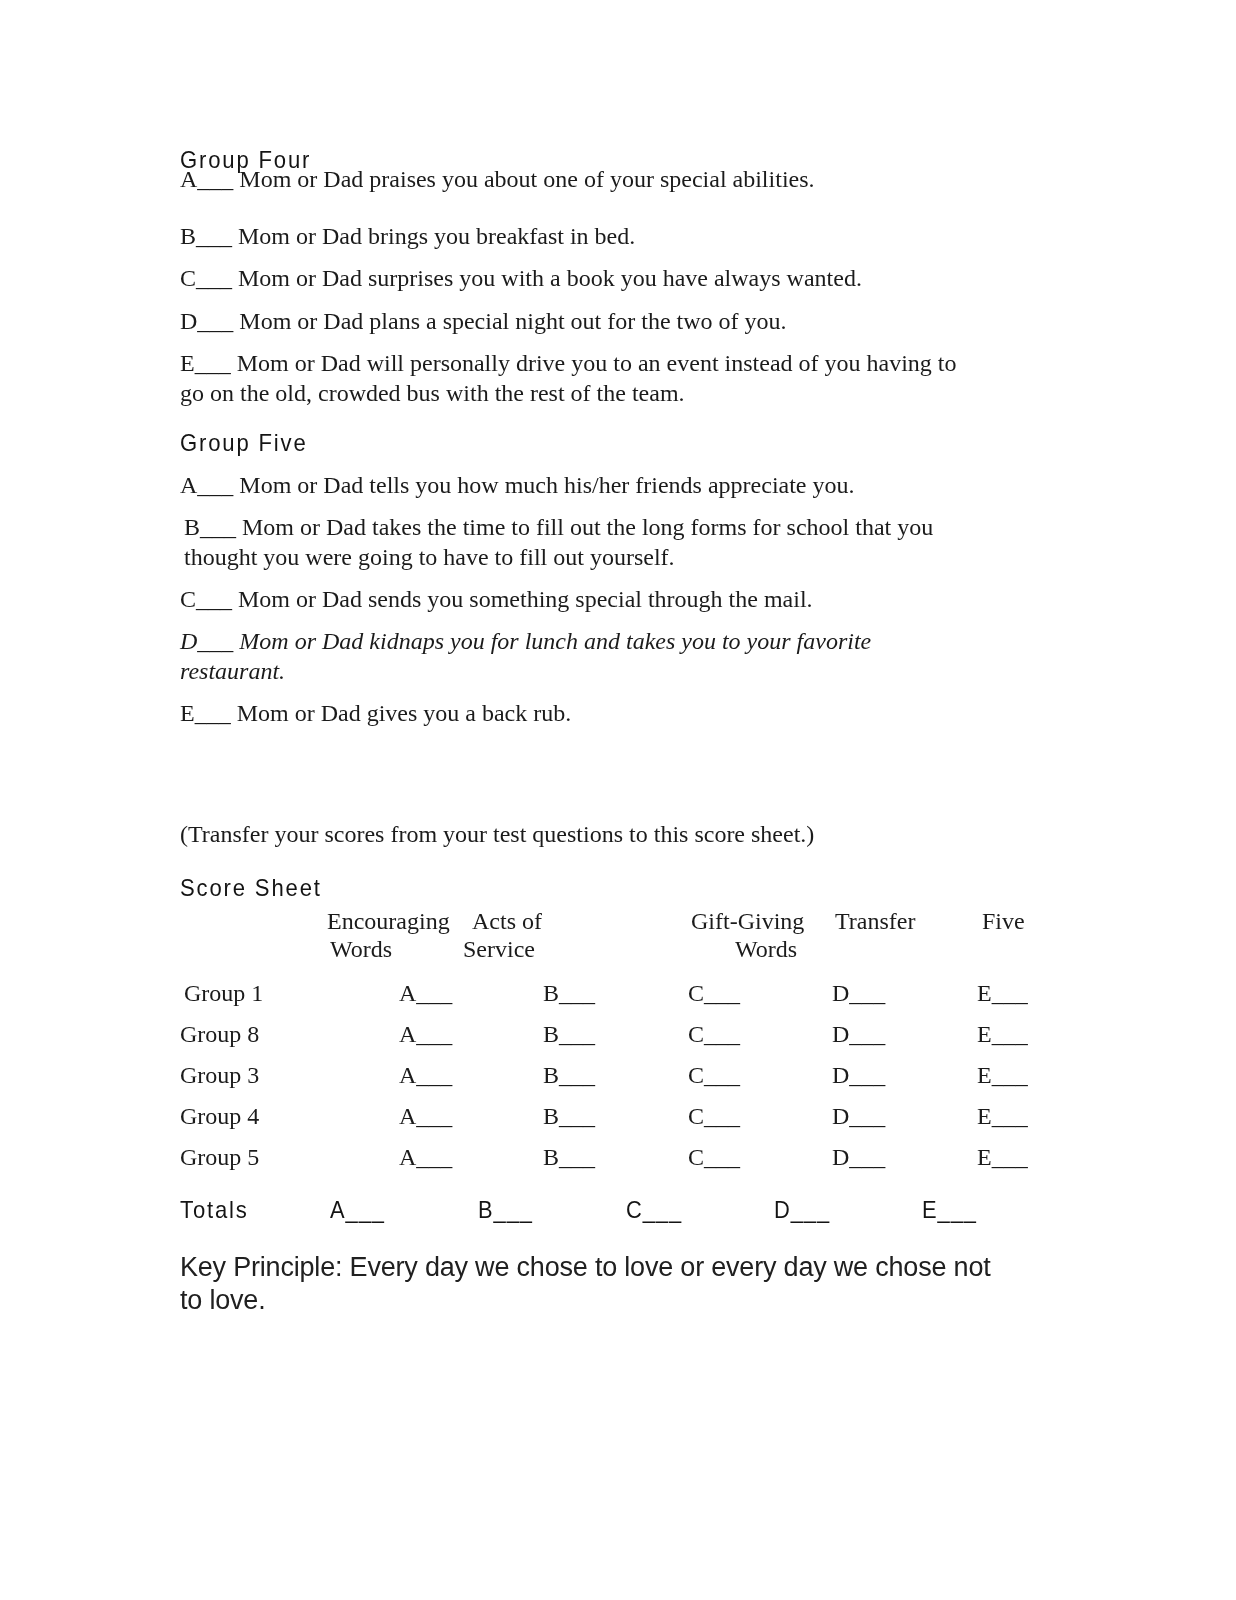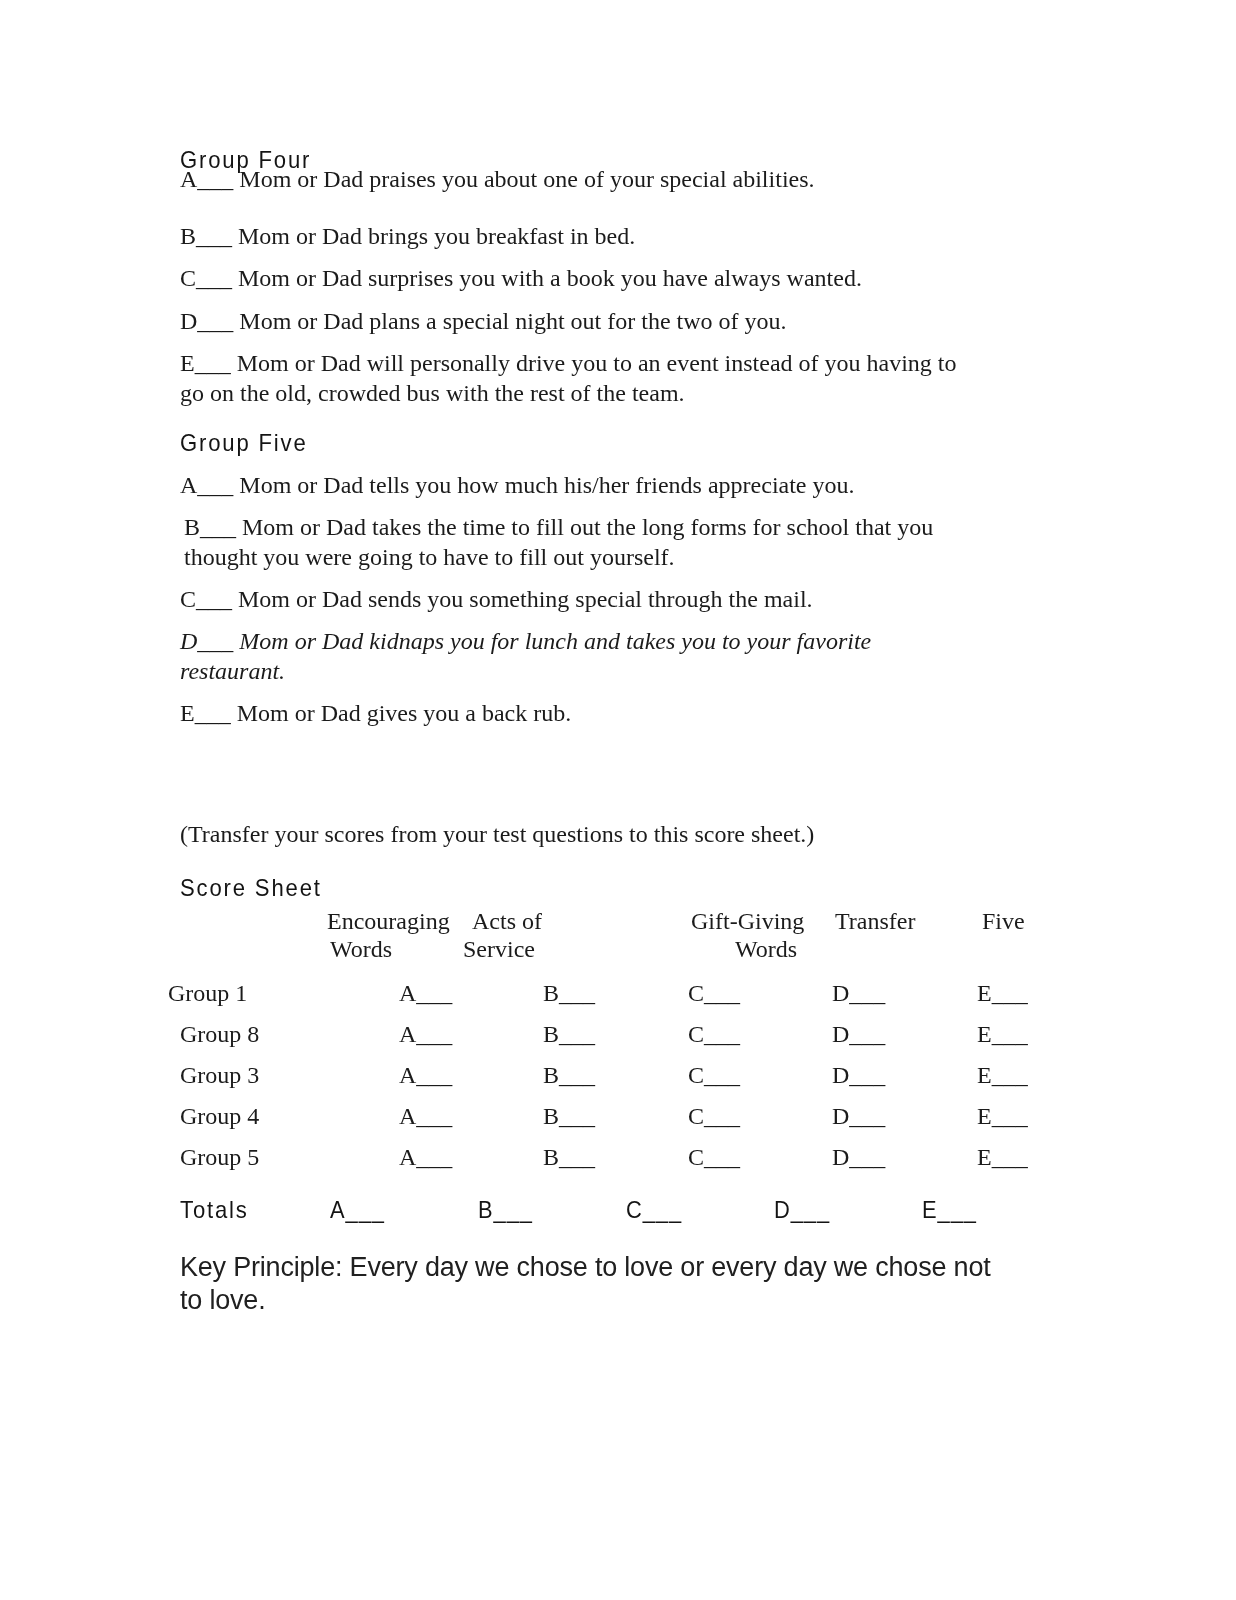--- a/index.html
+++ b/index.html
@@ -85,21 +85,21 @@
   <div class="abs serif cell" style="left:327px;top:906px;">Encouraging</div>
   <div class="abs serif cell" style="left:472px;top:906px;">Acts of</div>
   <div class="abs serif cell" style="left:691px;top:906px;">Gift-Giving</div>
   <div class="abs serif cell" style="left:835px;top:906px;">Transfer</div>
   <div class="abs serif cell" style="left:982px;top:906px;">Five</div>
 
   <div class="abs serif cell" style="left:330px;top:934px;">Words</div>
   <div class="abs serif cell" style="left:463px;top:934px;text-align:center;">Service</div>
   <div class="abs serif cell" style="left:735px;top:934px;">Words</div>
 
-  <div class="abs serif cell" style="left:168px;top:978px;">Group 1</div>
+  <div class="abs serif cell" style="left:184px;top:978px;">Group 1</div>
   <div class="abs serif cell" style="left:399px;top:978px;">A___</div>
   <div class="abs serif cell" style="left:543px;top:978px;">B___</div>
   <div class="abs serif cell" style="left:688px;top:978px;">C___</div>
   <div class="abs serif cell" style="left:832px;top:978px;">D___</div>
   <div class="abs serif cell" style="left:977px;top:978px;">E___</div>
 
   <div class="abs serif cell" style="left:180px;top:1019px;">Group 8</div>
   <div class="abs serif cell" style="left:399px;top:1019px;">A___</div>
   <div class="abs serif cell" style="left:543px;top:1019px;">B___</div>
   <div class="abs serif cell" style="left:688px;top:1019px;">C___</div>

